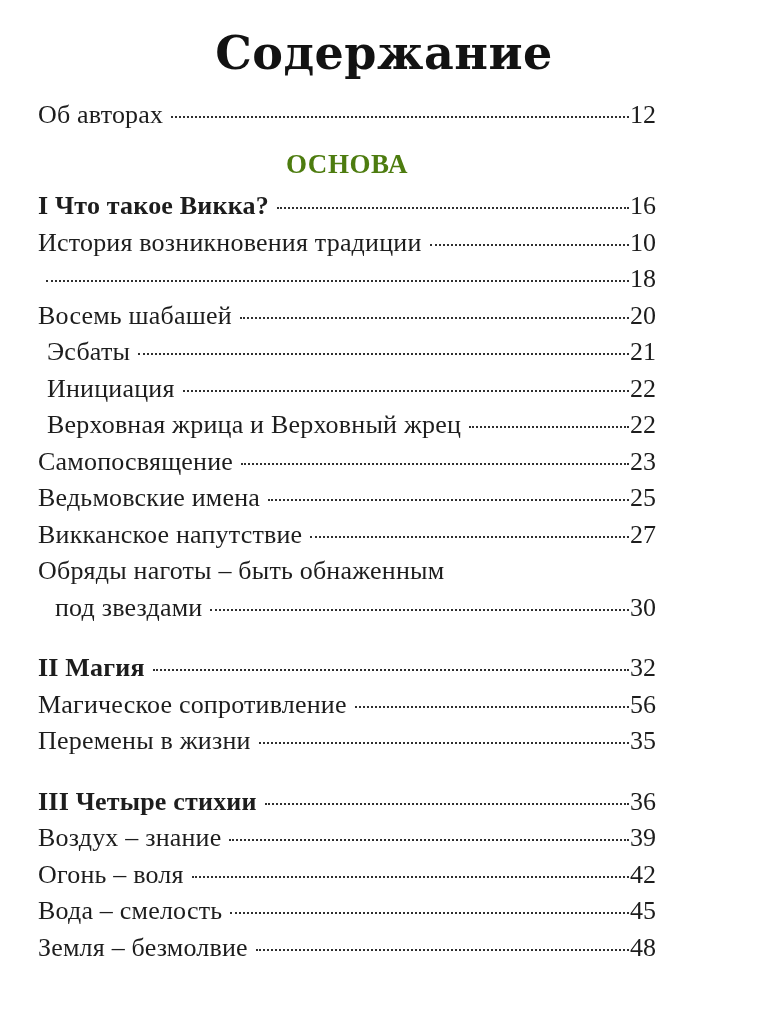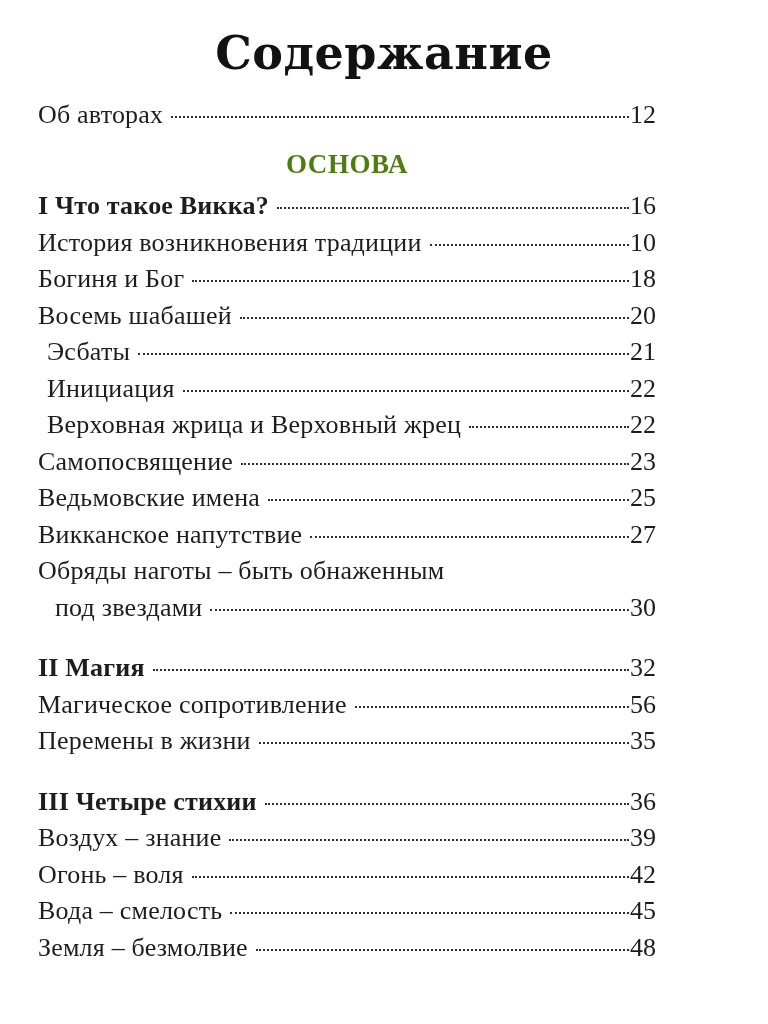--- a/index.html
+++ b/index.html
@@ -86,21 +86,20 @@
         <span class="label">I Что такое Викка?</span>
         <span class="leader"></span>
         <span class="pagenum">16</span>
       </div>
       <div class="entry">
         <span class="label">История возникновения традиции</span>
         <span class="leader"></span>
         <span class="pagenum">10</span>
       </div>
       <div class="entry">
-        <span class="label">Богиня и Бог</span>
         <span class="leader"></span>
         <span class="pagenum">18</span>
       </div>
       <div class="entry">
         <span class="label">Восемь шабашей</span>
         <span class="leader"></span>
         <span class="pagenum">20</span>
       </div>
       <div class="entry ind1">
         <span class="label">Эсбаты</span>

